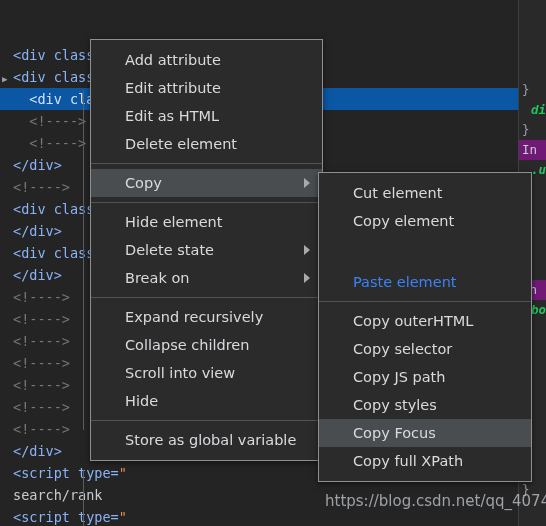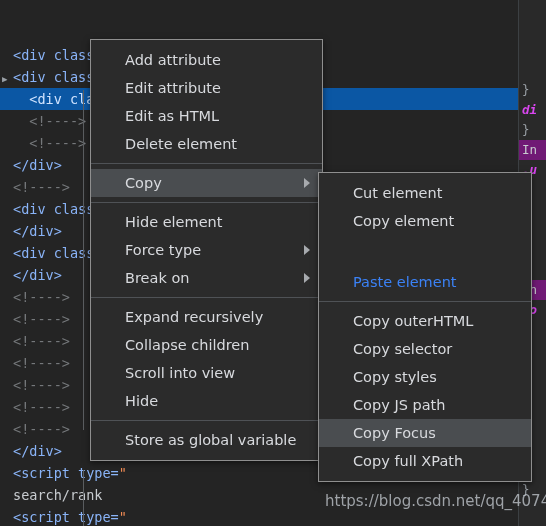--- a/index.html
+++ b/index.html
@@ -70,21 +70,21 @@
     background: #292929;
     border-left: 1px solid #3c4043;
     font-family: "DejaVu Sans Mono", monospace;
     font-size: 12.5px;
     line-height: 20px;
     overflow: hidden;
     color: #9aa0a6;
   }
   .style-row { height: 20px; padding-left: 3px; white-space: pre; }
   .style-row.hdr { background: #701a75; color: #c8ccd0; }
-  .style-row.sel { color: #d946ef; font-weight: bold; font-style: italic; }
+  .style-row.sel { color: #22c55e; font-weight: bold; font-style: italic; text-align: right; }
   .style-row.warn { color: #e8c547; }
 
   
   .ctx-menu {
     position: absolute;
     background: #2b2b2b;
     border: 1px solid #8f8f8f;
     color: #d8dade;
     font-family: "DejaVu Sans", sans-serif;
     font-size: 14.5px;
@@ -177,39 +177,39 @@
 
   <div class="ctx-menu" id="menu-main">
       <div class="ctx-item"><span>Add attribute</span></div>
       <div class="ctx-item"><span>Edit attribute</span></div>
       <div class="ctx-item"><span>Edit as HTML</span></div>
       <div class="ctx-item"><span>Delete element</span></div>
       <div class="ctx-sep"></div>
       <div class="ctx-item highlight"><span>Copy</span><span class="ctx-arrow"></span></div>
       <div class="ctx-sep"></div>
       <div class="ctx-item"><span>Hide element</span></div>
-      <div class="ctx-item"><span>Force type</span><span class="ctx-arrow"></span></div>
+      <div class="ctx-item"><span>Delete state</span><span class="ctx-arrow"></span></div>
       <div class="ctx-item"><span>Break on</span><span class="ctx-arrow"></span></div>
       <div class="ctx-sep"></div>
       <div class="ctx-item"><span>Expand recursively</span></div>
       <div class="ctx-item"><span>Collapse children</span></div>
       <div class="ctx-item"><span>Scroll into view</span></div>
       <div class="ctx-item"><span>Hide</span></div>
       <div class="ctx-sep"></div>
       <div class="ctx-item"><span>Store as global variable</span></div>
     </div>
 
   <div class="ctx-menu" id="menu-copy">
       <div class="ctx-item"><span>Cut element</span></div>
       <div class="ctx-item"><span>Copy element</span></div>
       <div class="ctx-item disabled"><span>Paste element</span></div>
       <div class="ctx-sep"></div>
       <div class="ctx-item"><span>Copy outerHTML</span></div>
       <div class="ctx-item"><span>Copy selector</span></div>
+      <div class="ctx-item"><span>Copy JS path</span></div>
       <div class="ctx-item"><span>Copy styles</span></div>
-      <div class="ctx-item"><span>Copy JS path</span></div>
       <div class="ctx-item highlight"><span>Copy Focus</span></div>
       <div class="ctx-item"><span>Copy full XPath</span></div>
     </div>
 
   <div id="watermark">https://blog.csdn.net/qq_40742298</div>
 
 </div>
 
 </body></html>

